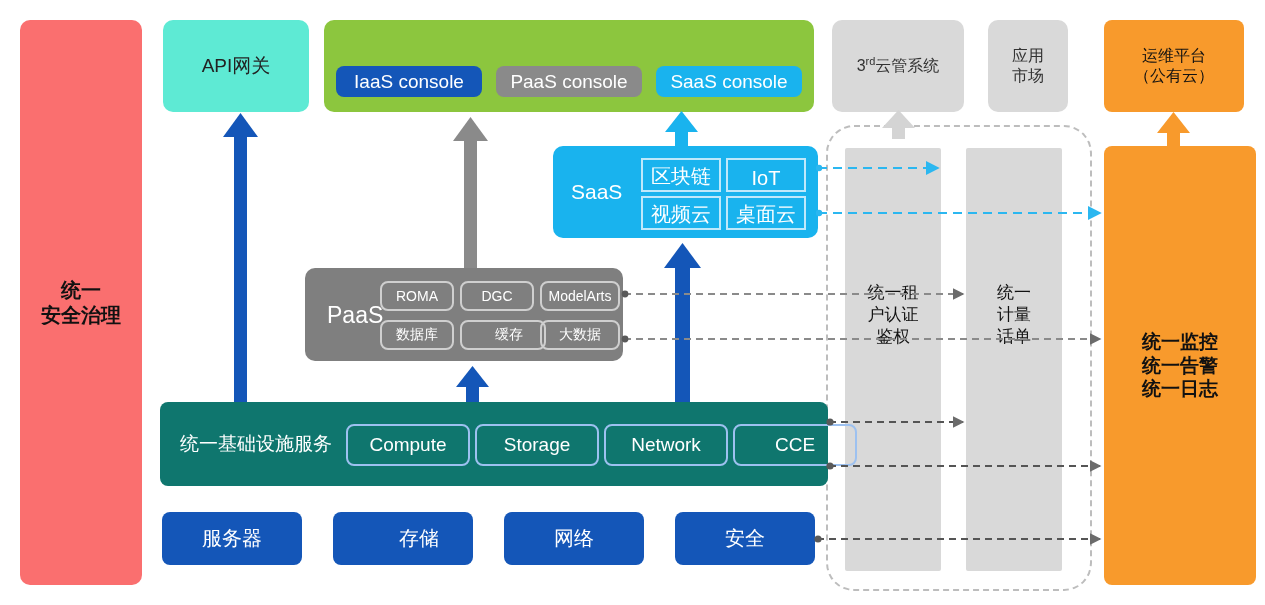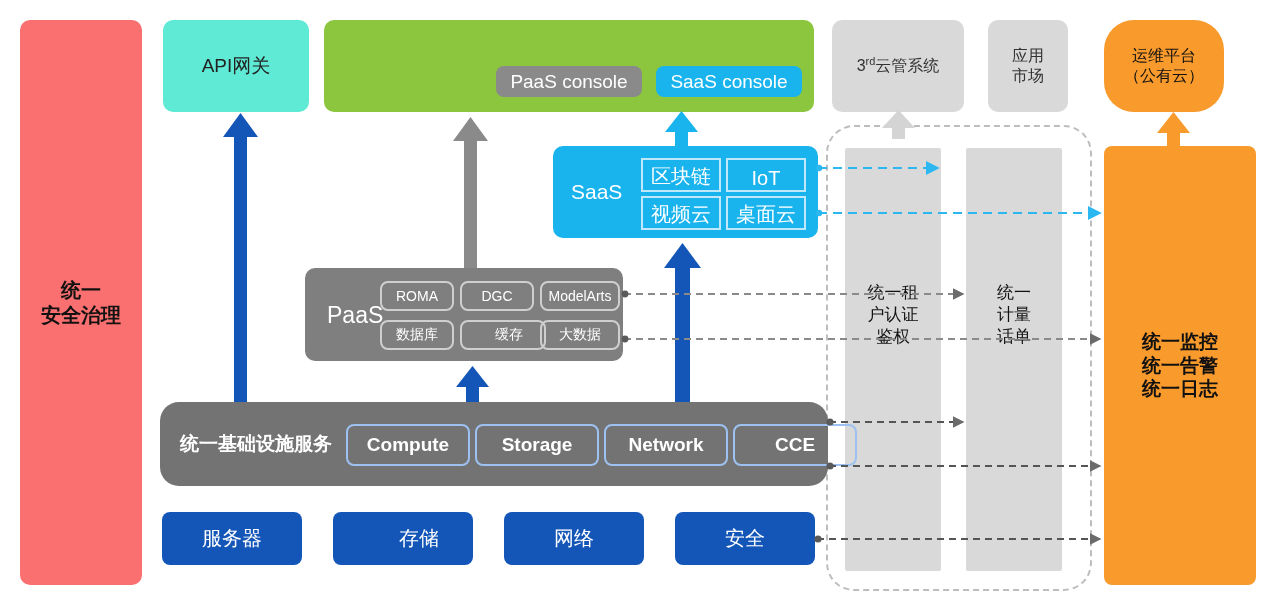--- a/index.html
+++ b/index.html
@@ -29,21 +29,21 @@
   .saas{background:#19b3ee;border-radius:10px;}
   .saas-label{position:absolute;left:18px;top:50%;transform:translateY(-50%);color:#fff;font-size:21px;}
   .sub{position:absolute;border:2px solid #bfe9fb;border-radius:0;color:#fff;font-size:20px;display:flex;align-items:flex-end;justify-content:center;background:transparent;}
 
   
   .paas{background:#7f7f7f;border-radius:10px;}
   .paas-label{position:absolute;left:22px;top:50%;transform:translateY(-50%);color:#fff;font-size:23px;}
   .psub{position:absolute;border:2px solid #cfcfcf;border-radius:8px;color:#fff;font-size:14px;display:flex;align-items:center;justify-content:center;}
 
   
-  .iaas{background:#737373;border-radius:19px;font-weight:bold;}
+  .iaas{background:#0f766e;border-radius:8px;}
   .iaas-label{position:absolute;left:20px;top:50%;transform:translateY(-50%);color:#fff;font-size:19px;}
   .isub{position:absolute;border:2px solid #9dc1f0;border-radius:8px;color:#fff;font-size:19px;display:flex;align-items:center;justify-content:center;}
 
   
   .hw{background:#1456b8;color:#fff;font-size:20px;border-radius:8px;}
 
   
   .midcol{background:#d9d9d9;border-radius:2px;}
   .midtxt{position:absolute;color:#111;font-size:17px;text-align:center;line-height:1.3;}
 
@@ -60,40 +60,43 @@
   <div class="box security" style="left:20px;top:20px;width:122px;height:565px;flex-direction:column;">
     <div>统一</div>
     <div>安全治理</div>
   </div>
 
   <div class="box apigw" style="left:163px;top:20px;width:146px;height:92px;">
     <span>API网关</span>
   </div>
 
   <div class="console-frame" style="position:absolute;left:324px;top:20px;width:490px;height:92px;">
+    <div class="chip" style="left:12px;top:46px;width:146px;height:31px;background:#1456b8;">
+      <span>IaaS console</span>
+    </div>
     <div class="chip" style="left:172px;top:46px;width:146px;height:31px;background:#8a8a8a;">
       <span>PaaS console</span>
     </div>
     <div class="chip" style="left:332px;top:46px;width:146px;height:31px;background:#19b3ee;">
       <span>SaaS console</span>
     </div>
   </div>
 
   <div class="box ext" style="left:832px;top:20px;width:132px;height:92px;">
     <span>
       <span>3</span><sup style="font-size:11px;">rd</sup><span>云管系统</span>
     </span>
   </div>
 
   <div class="box ext" style="left:988px;top:20px;width:80px;height:92px;flex-direction:column;">
     <div>应用</div>
     <div>市场</div>
   </div>
 
-  <div class="box ops" style="left:1104px;top:20px;width:120px;height:92px;flex-direction:column;border-radius:30px;">
+  <div class="box ops" style="left:1104px;top:20px;width:140px;height:92px;flex-direction:column;">
     <div>运维平台</div>
     <div>（公有云）</div>
   </div>
 
   <div class="box opspanel" style="left:1104px;top:146px;width:152px;height:439px;flex-direction:column;">
     <div>统一监控</div>
     <div>统一告警</div>
     <div>统一日志</div>
   </div>
 

